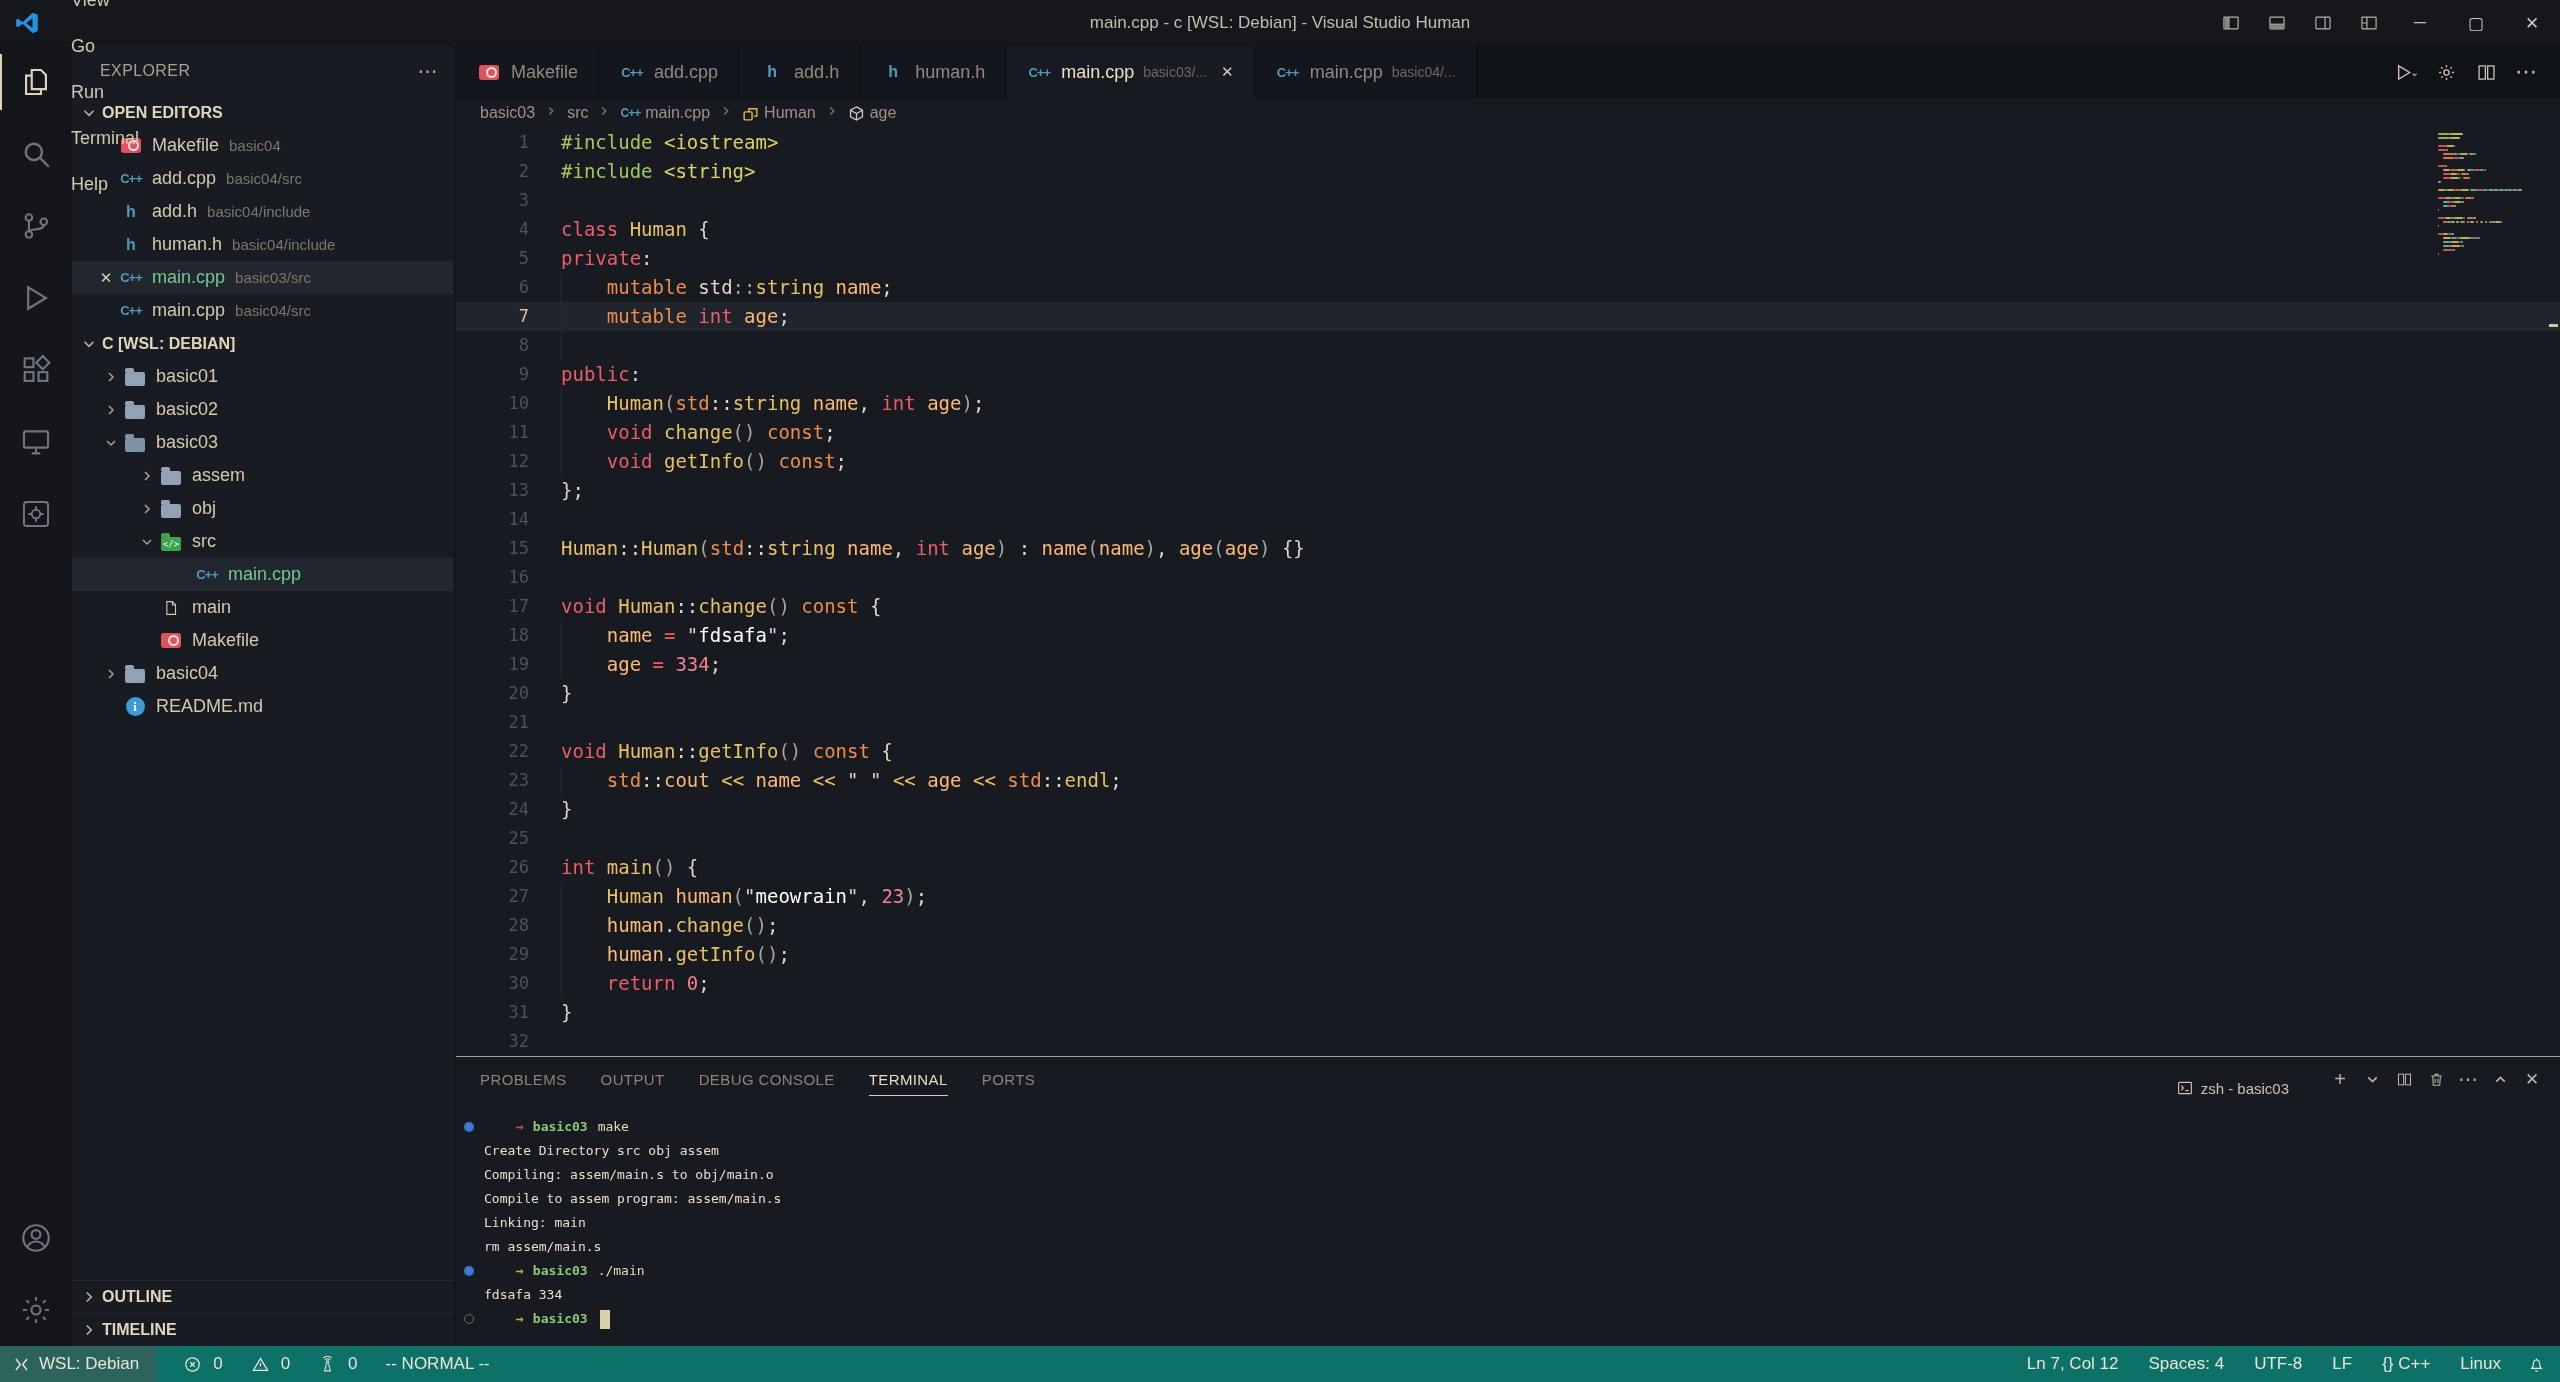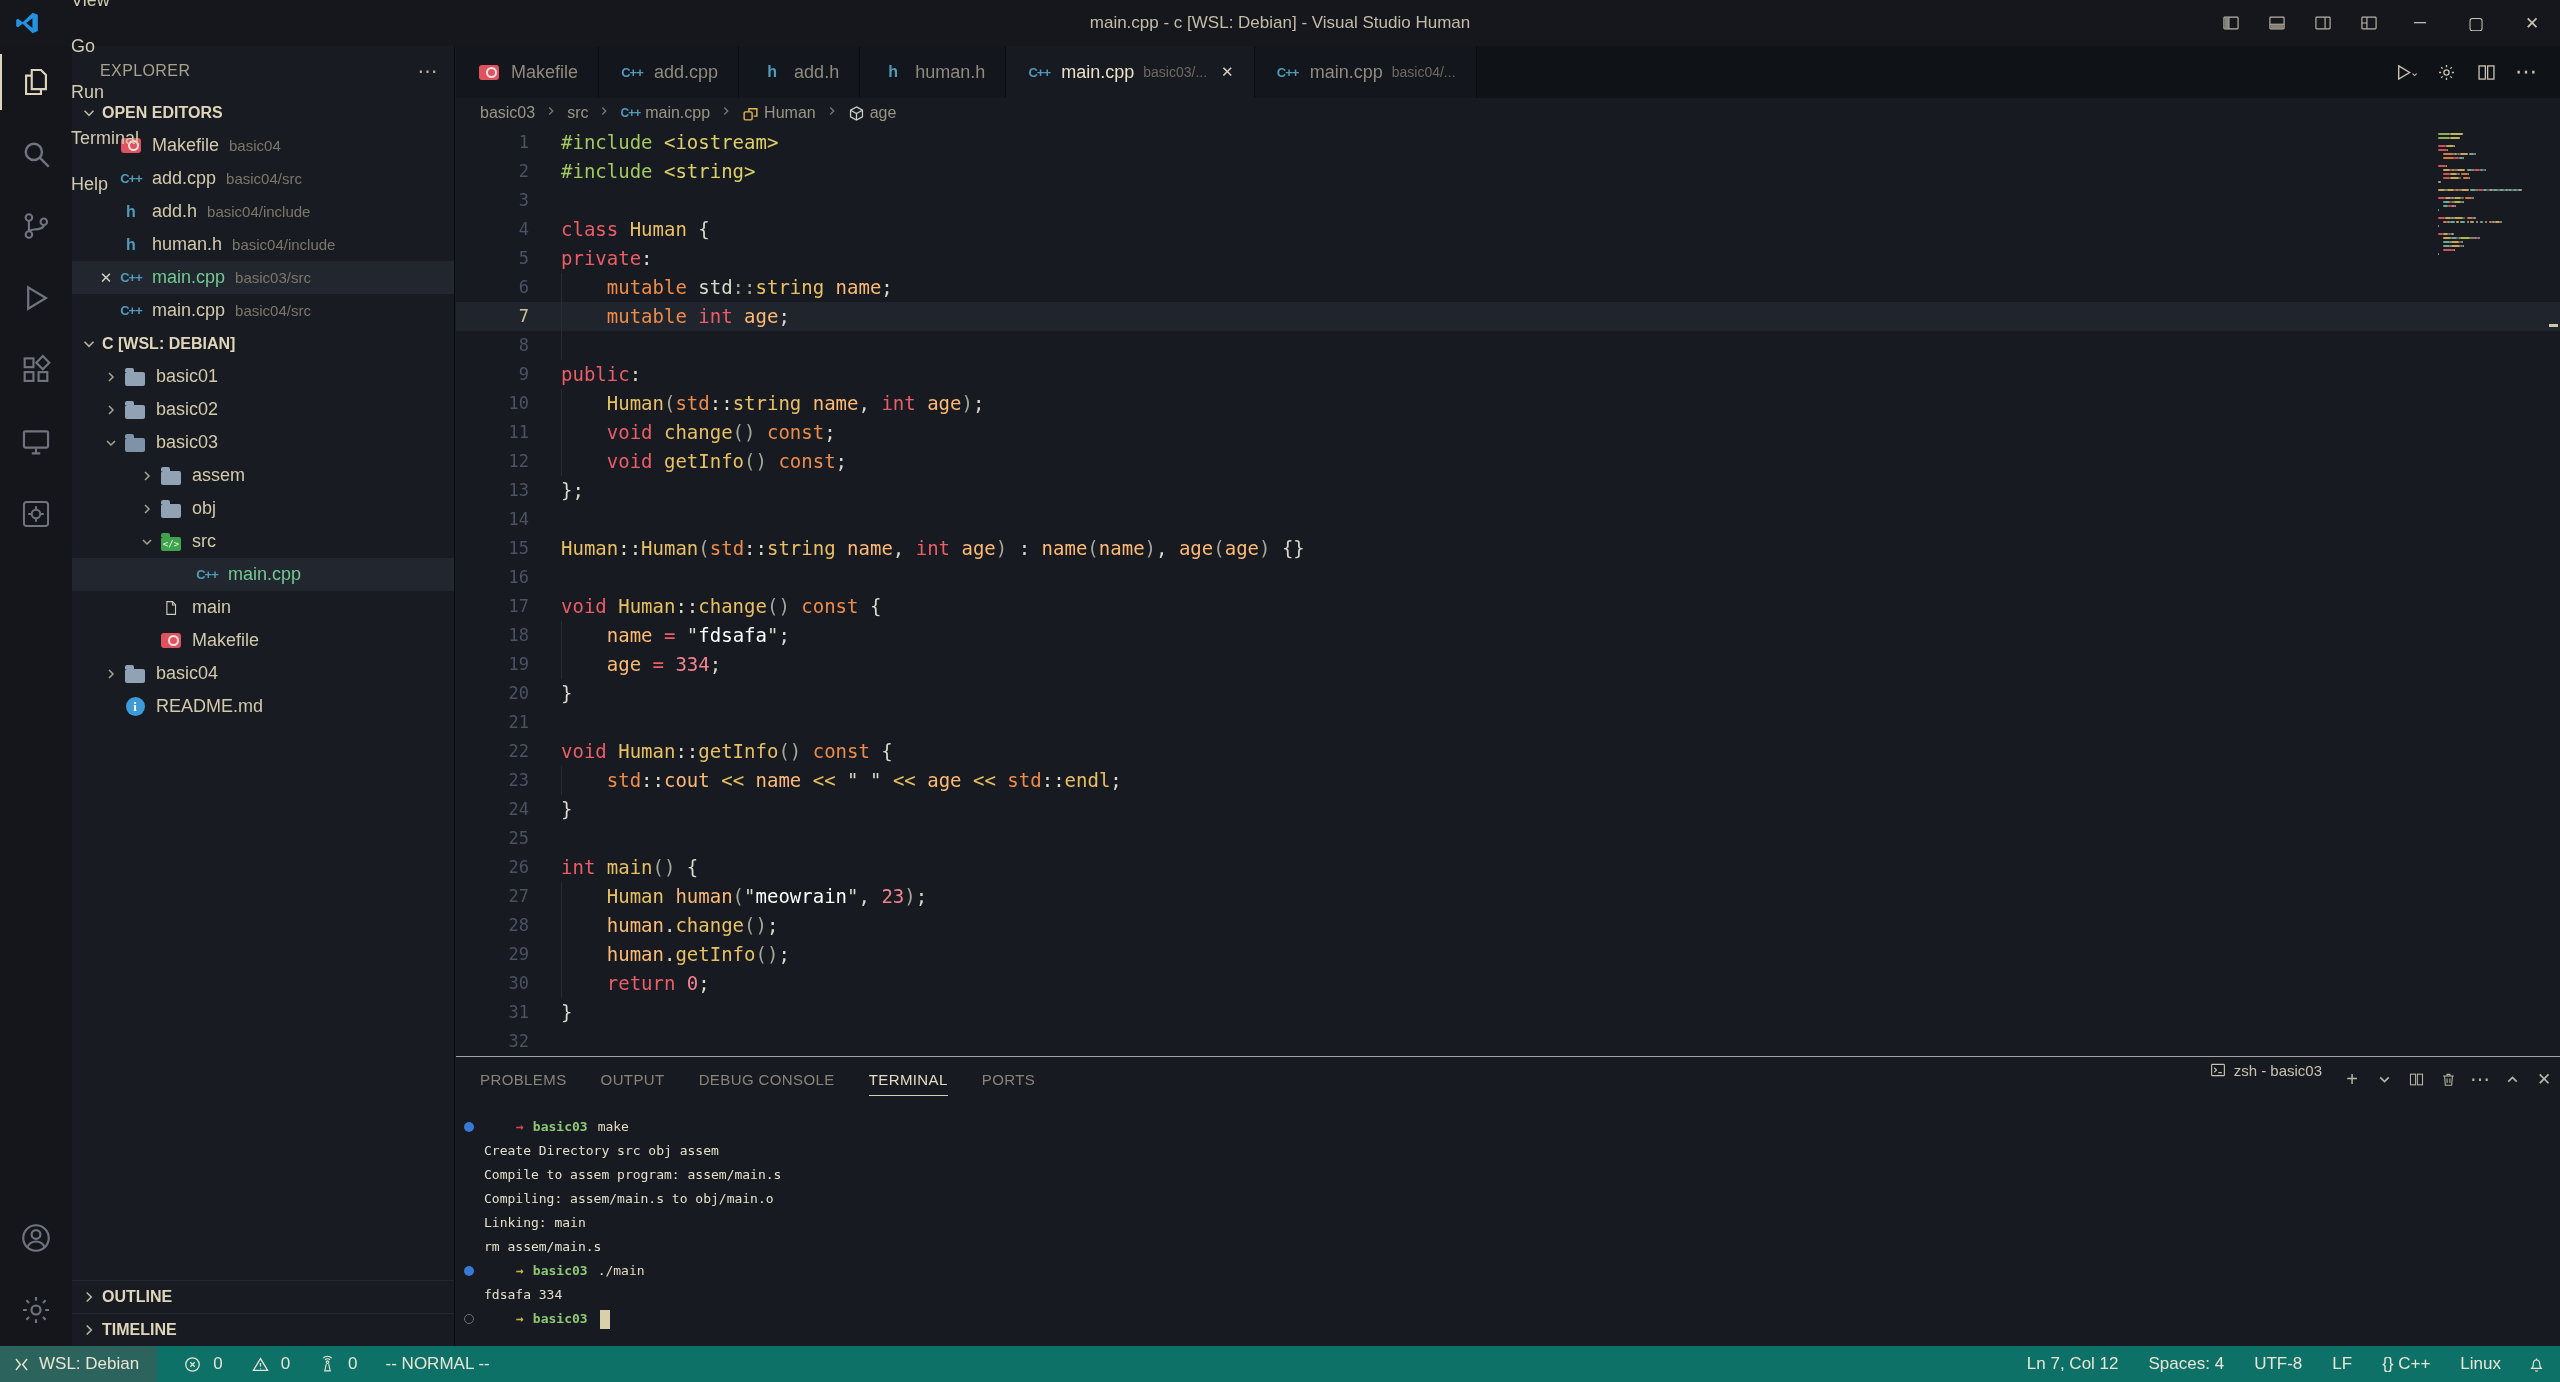--- a/index.html
+++ b/index.html
@@ -108,21 +108,21 @@
   .overview-mark { position:absolute; right:2px; top:196px; width:9px; height:3px; background:#cfc8a4; }
 
   
   .panel { position:absolute; left:0; right:0; bottom:0; height:290px; background:#171a21; border-top:1px solid #a3a3a3; }
   .panel-header { height:44px; display:flex; align-items:center; }
   .panel-tabs { display:flex; padding-left:24px; }
   .ptab { font-size:15px; letter-spacing:.4px; color:#8a8577; margin-right:34px; height:44px;
     display:flex; align-items:center; position:relative; }
   .ptab.active { color:#e5dcc0; }
   .ptab.active::after { content:""; position:absolute; left:0; right:0; bottom:5px; height:1px; background:#d7cfb4; }
-  .panel-right { margin-left:auto; display:flex; align-items:flex-start; padding-right:0; color:#b9b4a3; }
+  .panel-right { margin-left:auto; display:flex; align-items:flex-end; padding-right:12px; color:#b9b4a3;gap:21px; }
   .shell-label { display:flex; align-items:center; font-size:15px; color:#c9c3ae; margin-right:14px; }
   .shell-label svg { width:18px; height:18px; margin-right:7px; }
   .ph-icon { width:32px; height:36px; display:flex; align-items:center; justify-content:center; color:#b9b4a3; font-size:17px; }
   .ph-icon svg { width:17px; height:17px; }
 
   .terminal { padding:14px 0 0 0; font-family:"DejaVu Sans Mono",monospace; font-size:13px; }
   .t-line { height:24px; line-height:24px; padding-left:60px; position:relative; white-space:pre; color:#e6e0c9; }
   .t-line .deco { position:absolute; left:8px; top:7px; width:10px; height:10px; border-radius:50%; }
   .deco-blue { background:#3978d4; }
   .deco-empty { border:1.5px solid #6f6f6f; }
@@ -859,22 +859,22 @@
             </span>
             <span class="ph-icon">
               <span>✕</span>
             </span>
           </span>
       </div>
     </div>
     <div class="terminal" id="terminal">
         <div class="t-line"><span class="deco deco-blue"></span><span class="t-arrow arrow-red">→</span><span class="t-cwd">basic03</span><span class="t-cmd">make</span></div>
         <div class="t-line" style="padding-left: 28px;"><span class="t-out">Create Directory src obj assem</span></div>
+        <div class="t-line" style="padding-left: 28px;"><span class="t-out">Compiling: assem/main.s to obj/main.o</span></div>
         <div class="t-line" style="padding-left: 28px;"><span class="t-out">Compile to assem program: assem/main.s</span></div>
-        <div class="t-line" style="padding-left: 28px;"><span class="t-out">Compiling: assem/main.s to obj/main.o</span></div>
         <div class="t-line" style="padding-left: 28px;"><span class="t-out">Linking: main</span></div>
         <div class="t-line" style="padding-left: 28px;"><span class="t-out">rm assem/main.s</span></div>
         <div class="t-line"><span class="deco deco-blue"></span><span class="t-arrow arrow-yellow">→</span><span class="t-cwd">basic03</span><span class="t-cmd">./main</span></div>
         <div class="t-line" style="padding-left: 28px;"><span class="t-out">fdsafa 334</span></div>
         <div class="t-line"><span class="deco deco-empty"></span><span class="t-arrow arrow-yellow">→</span><span class="t-cwd">basic03</span><span class="t-cmd"></span><span class="t-cursor"></span></div>
       </div>
   </div>
 </div>
 
 <div class="statusbar">

